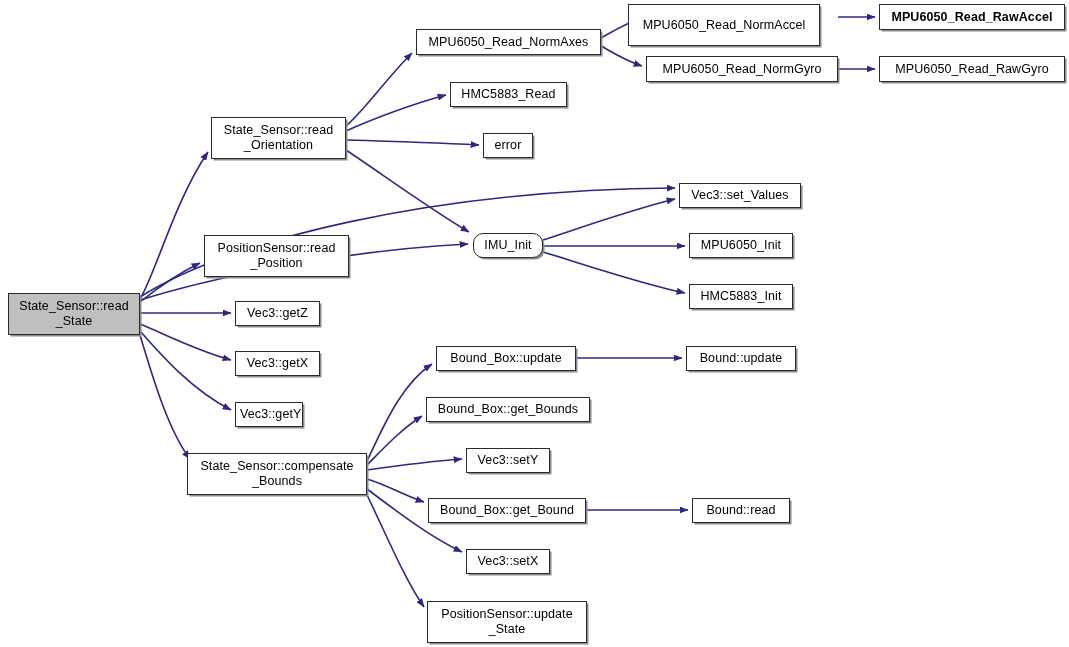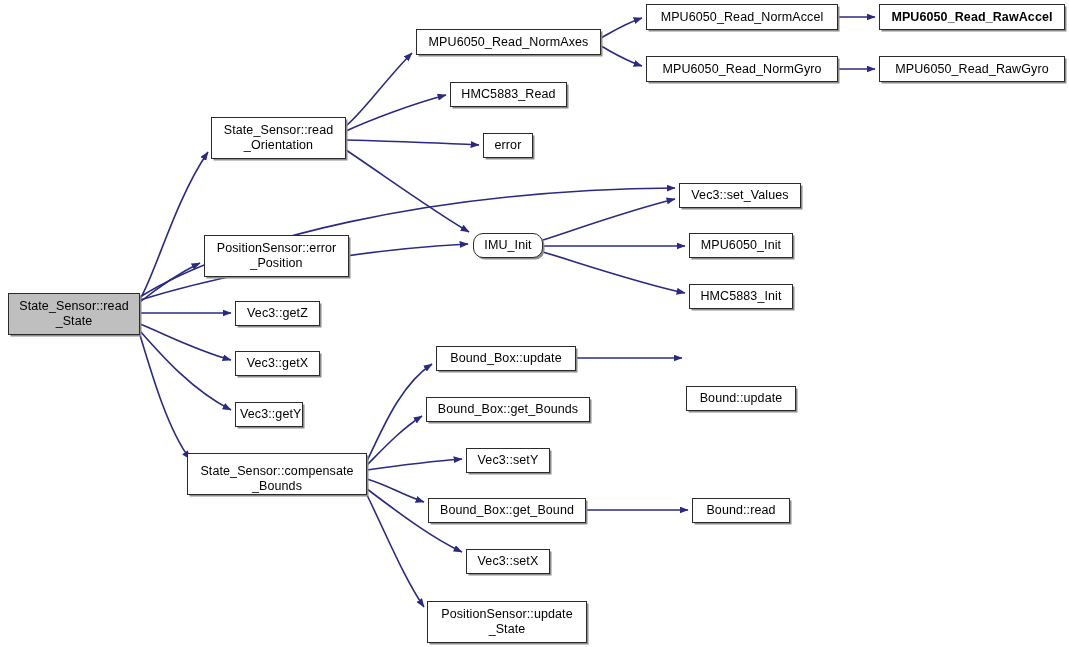--- a/index.html
+++ b/index.html
@@ -72,41 +72,41 @@
         <path d="M 367,495 C 385,532 405,580 424,607" fill="none" stroke="#2a2a82" stroke-width="1.6" marker-end="url(#arrowhead)"></path>
         <path d="M 576,358 C 610,358 650,358 682,358" fill="none" stroke="#2a2a82" stroke-width="1.6" marker-end="url(#arrowhead)"></path>
         <path d="M 586,510 C 620,510 655,510 688,510" fill="none" stroke="#2a2a82" stroke-width="1.6" marker-end="url(#arrowhead)"></path>
       </g>
   </svg>
   <div id="node-layer">
       <div class="node root" style="left: 8px; top: 293px; width: 132px; height: 42px;"><span class="label">State_Sensor::read
 _State</span></div>
       <div class="node" style="left: 211px; top: 117px; width: 135px; height: 42px;"><span class="label">State_Sensor::read
 _Orientation</span></div>
-      <div class="node" style="left: 204px; top: 235px; width: 145px; height: 42px;"><span class="label">PositionSensor::error
+      <div class="node" style="left: 204px; top: 235px; width: 145px; height: 42px;"><span class="label">PositionSensor::read
 _Position</span></div>
       <div class="node" style="left: 235px; top: 301px; width: 85px; height: 25px;"><span class="label">Vec3::getZ</span></div>
       <div class="node" style="left: 235px; top: 351px; width: 85px; height: 25px;"><span class="label">Vec3::getX</span></div>
       <div class="node" style="left: 235px; top: 402px; width: 68px; height: 25px;"><span class="label">Vec3::getY</span></div>
-      <div class="node" style="left: 187px; top: 453px; width: 180px; height: 42px; align-items: flex-end;"><span class="label">State_Sensor::compensate
+      <div class="node" style="left: 187px; top: 453px; width: 180px; height: 42px;"><span class="label">State_Sensor::compensate
 _Bounds</span></div>
       <div class="node" style="left: 416px; top: 29px; width: 185px; height: 26px;"><span class="label">MPU6050_Read_NormAxes</span></div>
       <div class="node" style="left: 450px; top: 82px; width: 117px; height: 25px;"><span class="label">HMC5883_Read</span></div>
       <div class="node" style="left: 483px; top: 133px; width: 50px; height: 25px;"><span class="label">error</span></div>
       <div class="node" style="left: 473px; top: 233px; width: 70px; height: 25px; border-radius: 10px;"><span class="label">IMU_Init</span></div>
       <div class="node" style="left: 679px; top: 183px; width: 122px; height: 25px;"><span class="label">Vec3::set_Values</span></div>
       <div class="node" style="left: 689px; top: 233px; width: 104px; height: 25px;"><span class="label">MPU6050_Init</span></div>
       <div class="node" style="left: 689px; top: 284px; width: 104px; height: 25px;"><span class="label">HMC5883_Init</span></div>
-      <div class="node" style="left: 646px; top: 4px; width: 192px; height: 26px;"><span class="label">MPU6050_Read_NormAccel</span></div>
+      <div class="node" style="left: 628px; top: 4px; width: 192px; height: 42px;"><span class="label">MPU6050_Read_NormAccel</span></div>
       <div class="node" style="left: 646px; top: 56px; width: 192px; height: 26px;"><span class="label">MPU6050_Read_NormGyro</span></div>
       <div class="node" style="left: 879px; top: 4px; width: 186px; height: 26px; font-weight: bold;"><span class="label">MPU6050_Read_RawAccel</span></div>
       <div class="node" style="left: 879px; top: 56px; width: 186px; height: 26px; justify-content: flex-end;"><span class="label">MPU6050_Read_RawGyro</span></div>
       <div class="node" style="left: 436px; top: 346px; width: 140px; height: 25px;"><span class="label">Bound_Box::update</span></div>
       <div class="node" style="left: 426px; top: 397px; width: 164px; height: 25px;"><span class="label">Bound_Box::get_Bounds</span></div>
       <div class="node" style="left: 466px; top: 448px; width: 84px; height: 25px;"><span class="label">Vec3::setY</span></div>
       <div class="node" style="left: 428px; top: 498px; width: 158px; height: 25px;"><span class="label">Bound_Box::get_Bound</span></div>
       <div class="node" style="left: 466px; top: 549px; width: 84px; height: 25px;"><span class="label">Vec3::setX</span></div>
       <div class="node" style="left: 427px; top: 601px; width: 160px; height: 42px;"><span class="label">PositionSensor::update
 _State</span></div>
-      <div class="node" style="left: 686px; top: 346px; width: 110px; height: 25px; margin-top: 40px;"><span class="label">Bound::update</span></div>
+      <div class="node" style="left: 686px; top: 346px; width: 110px; height: 25px;"><span class="label">Bound::update</span></div>
       <div class="node" style="left: 692px; top: 498px; width: 98px; height: 25px;"><span class="label">Bound::read</span></div>
     </div>
 </div>
 
 </body></html>

